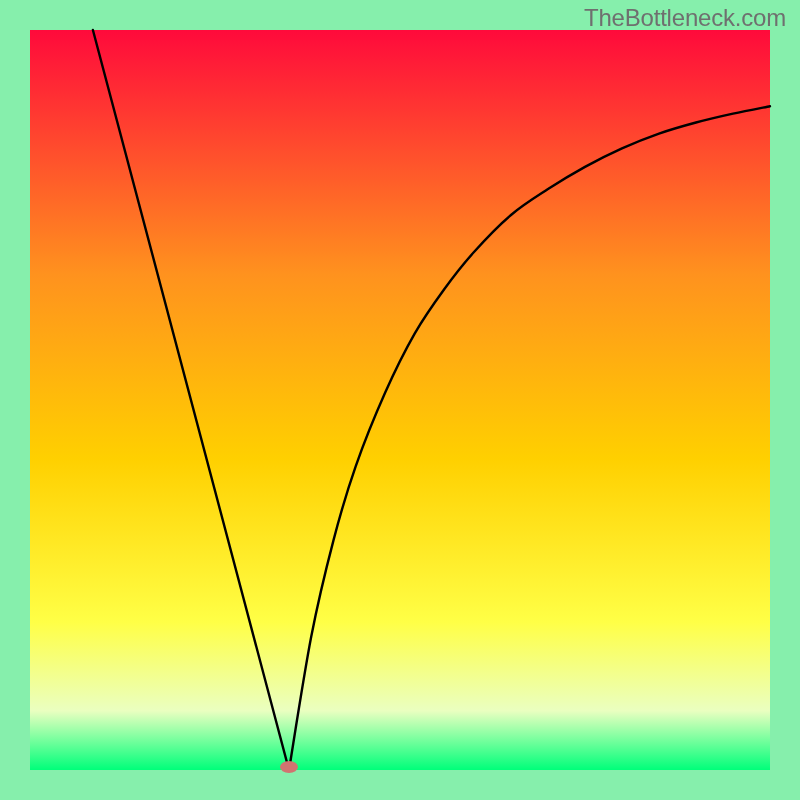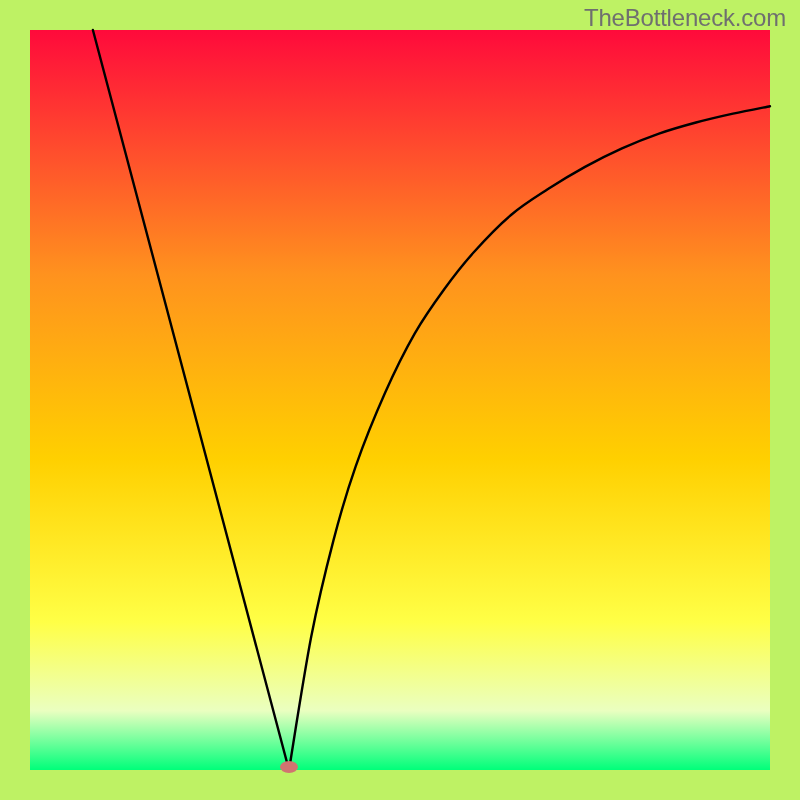--- a/index.html
+++ b/index.html
@@ -7,21 +7,21 @@
     padding: 0;
     width: 800px;
     height: 800px;
     background: #000;
     overflow: hidden;
     font-family: Arial, Helvetica, sans-serif;
   }
   .outer {
     width: 800px;
     height: 800px;
-    background: #bef264;
+    background: #86efac;
     position: relative;
   }
   .attribution {
     position: absolute;
     top: 4px;
     right: 14px;
     color: #6f6f6f;
     font-size: 24px;
     font-weight: 500;
     letter-spacing: -0.2px;

